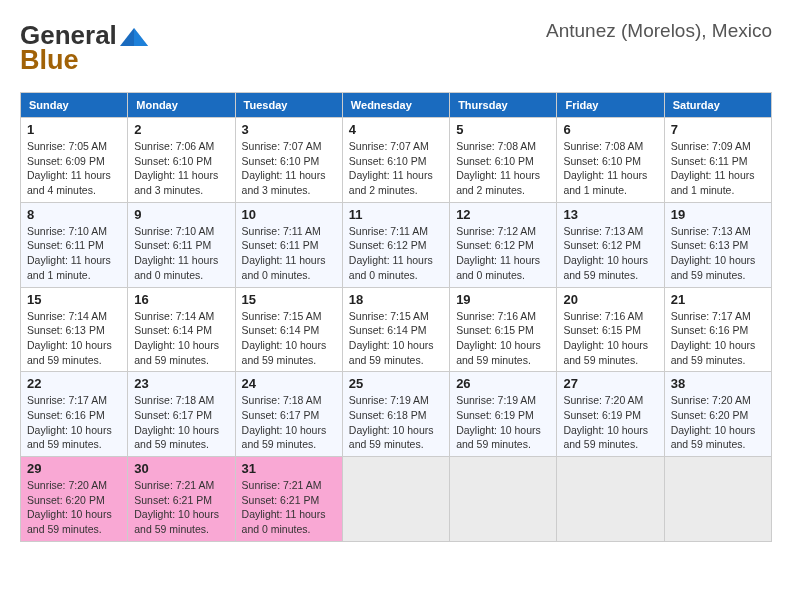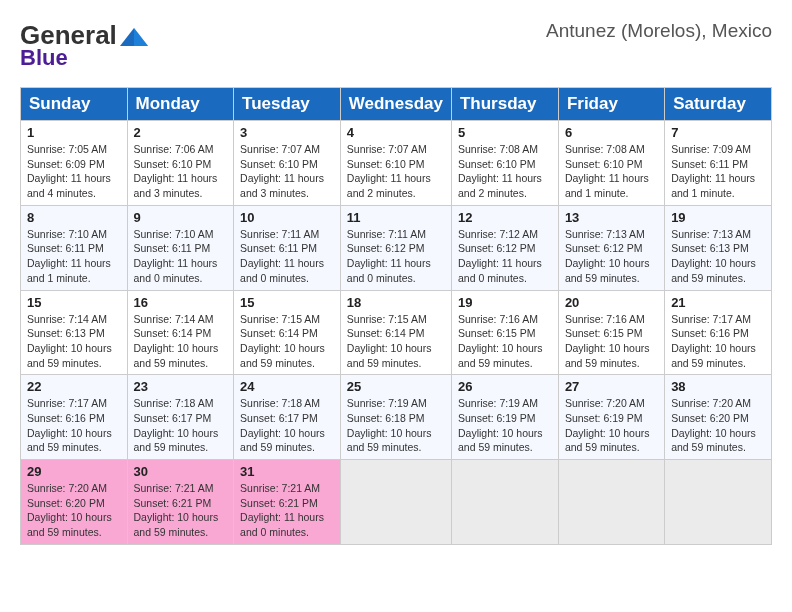--- a/index.html
+++ b/index.html
@@ -41,21 +41,21 @@
     }
     .calendar {
       width: 100%;
       border-collapse: collapse;
       font-size: 11px;
     }
     .calendar thead tr th {
       background-color: #1a6bbf;
       color: #fff;
       font-weight: bold;
-      font-size: 17px;
+      font-size: 11px;
       text-align: left;
       padding: 6px 8px;
       border: 1px solid #ccc;
     }
     .calendar tbody tr td {
       border: 1px solid #ccc;
       vertical-align: top;
       padding: 4px 6px;
       width: calc(100%/7);
       min-height: 80px;
@@ -89,21 +89,21 @@
 <div class="header-area">
   <div class="logo">
     <div class="logo-row">
       <span style="font-size:26px;font-weight:bold;color:#333;">
         <span>General</span><svg width="32" height="22" viewBox="0 0 32 22" style="vertical-align:middle;margin:0 1px;">
             <polygon points="16,2 30,20 2,20" fill="#1a6bbf"></polygon>
             <polygon points="16,2 30,20 16,20" fill="#2196f3" opacity="0.5"></polygon>
           </svg>
       </span>
     </div>
-    <div style="font-size:22px;font-weight:bold;color:#4c1d95;margin-top:-6px;">Blue</div>
+    <div style="font-size:27px;font-weight:bold;color:#a16207;margin-top:-6px;">Blue</div>
   </div>
   <div class="title-area">
     <div class="location">Antunez (Morelos), Mexico</div>
   </div>
 </div>
 
 <table class="calendar">
   <thead>
     <tr>
       <th>Sunday</th>

